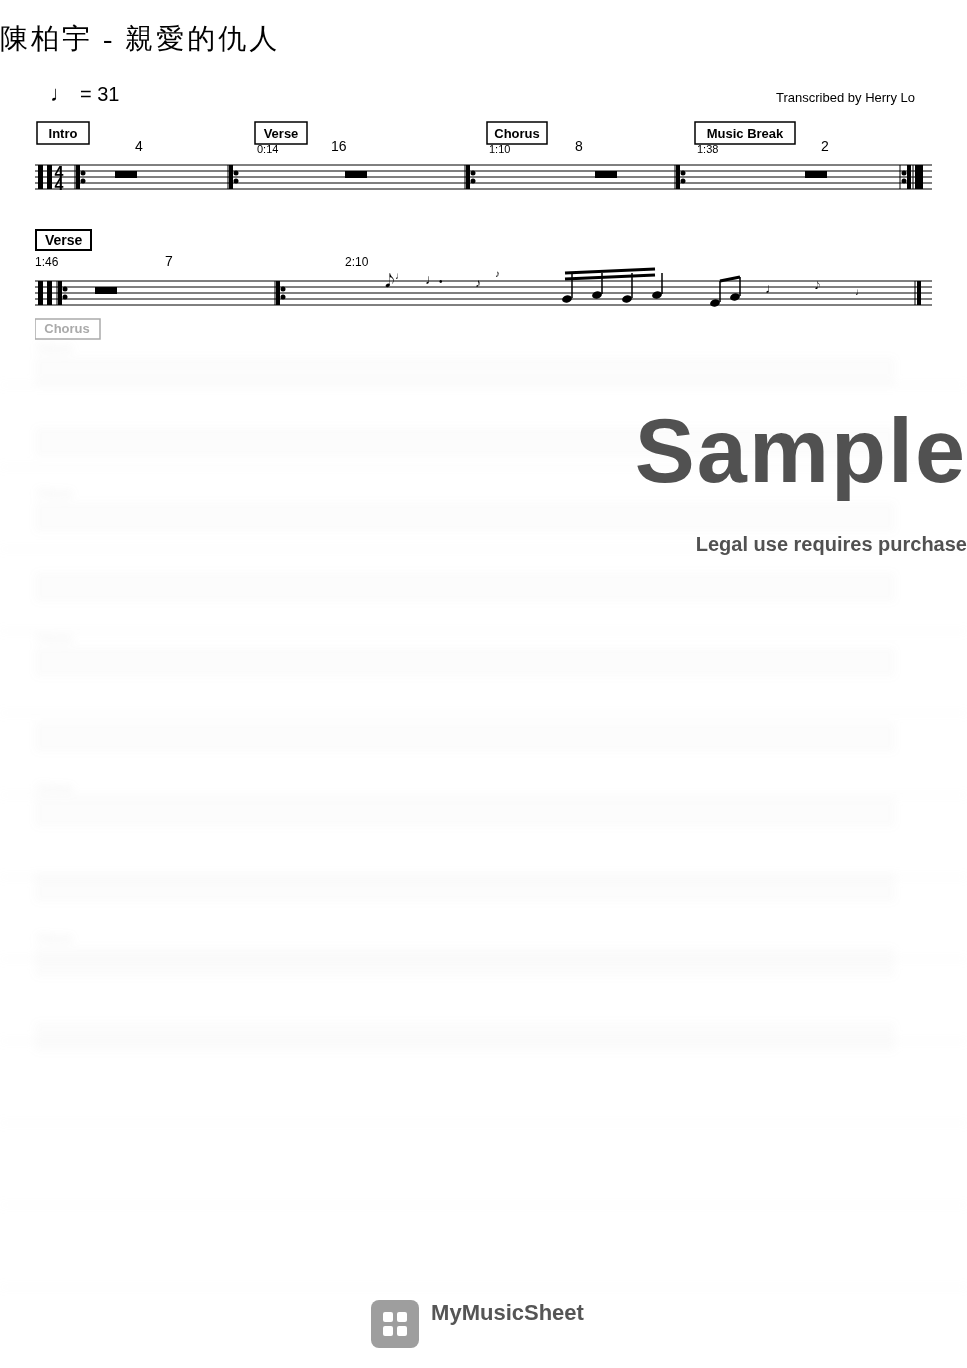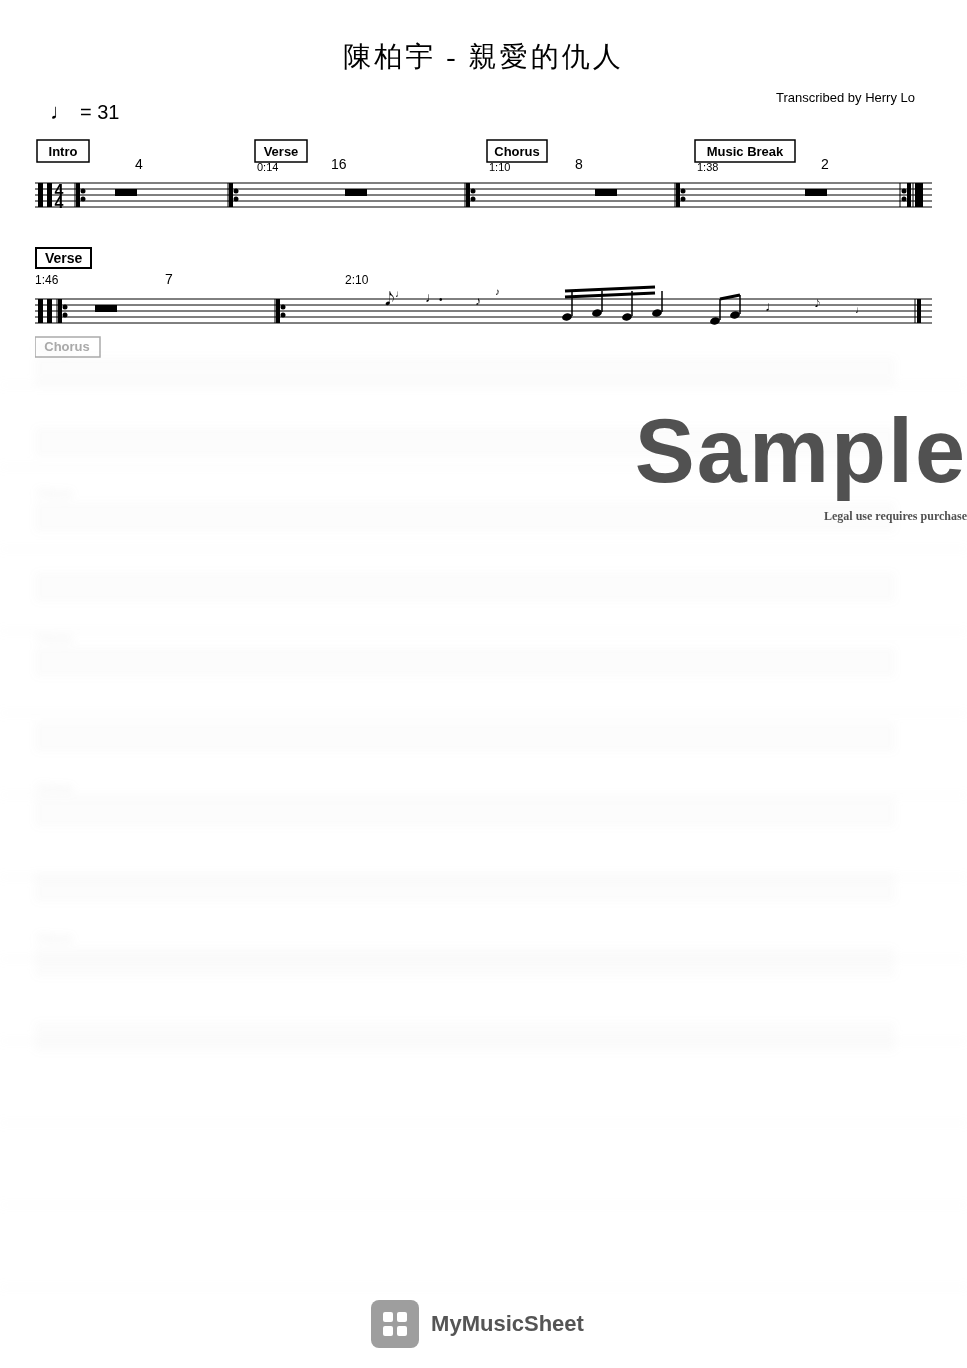--- a/index.html
+++ b/index.html
@@ -14,22 +14,21 @@
 
     .page {
       width: 967px;
       min-height: 1368px;
       background: white;
       position: relative;
     }
 
     
     .header {
-      text-align: center;
-      padding-top: 38px;
+      padding-top: 20px;
       padding-bottom: 5px;
     }
     .title-chinese {
       font-size: 28px;
       font-weight: normal;
       letter-spacing: 3px;
     }
     .title-subtitle {
       font-size: 18px;
       font-family: Arial, sans-serif;
@@ -91,35 +90,35 @@
 
     .sample-text {
       font-size: 90px;
       font-weight: bold;
       color: rgba(50,50,50,0.85);
       font-family: Arial, sans-serif;
       letter-spacing: 2px;
     }
 
     .legal-text {
-      font-size: 12px;
+      font-size: 20px;
       font-weight: bold;
       color: rgba(50,50,50,0.85);
-      font-family: Liberation Serif, serif;
-      margin-top: 6px;
+      font-family: Liberation Sans, sans-serif;
+      margin-top: 30px;
     }
 
     
     .footer {
       position: absolute;
       bottom: 20px;
       left: 0;
       right: 12px;
       display: flex;
-      align-items: center;
+      align-items: flex-start;
       justify-content: center;
       gap: 12px;
       z-index: 20;
     }
 
     .footer-logo {
       width: 48px;
       height: 48px;
       background: #9e9e9e;
       border-radius: 8px;

